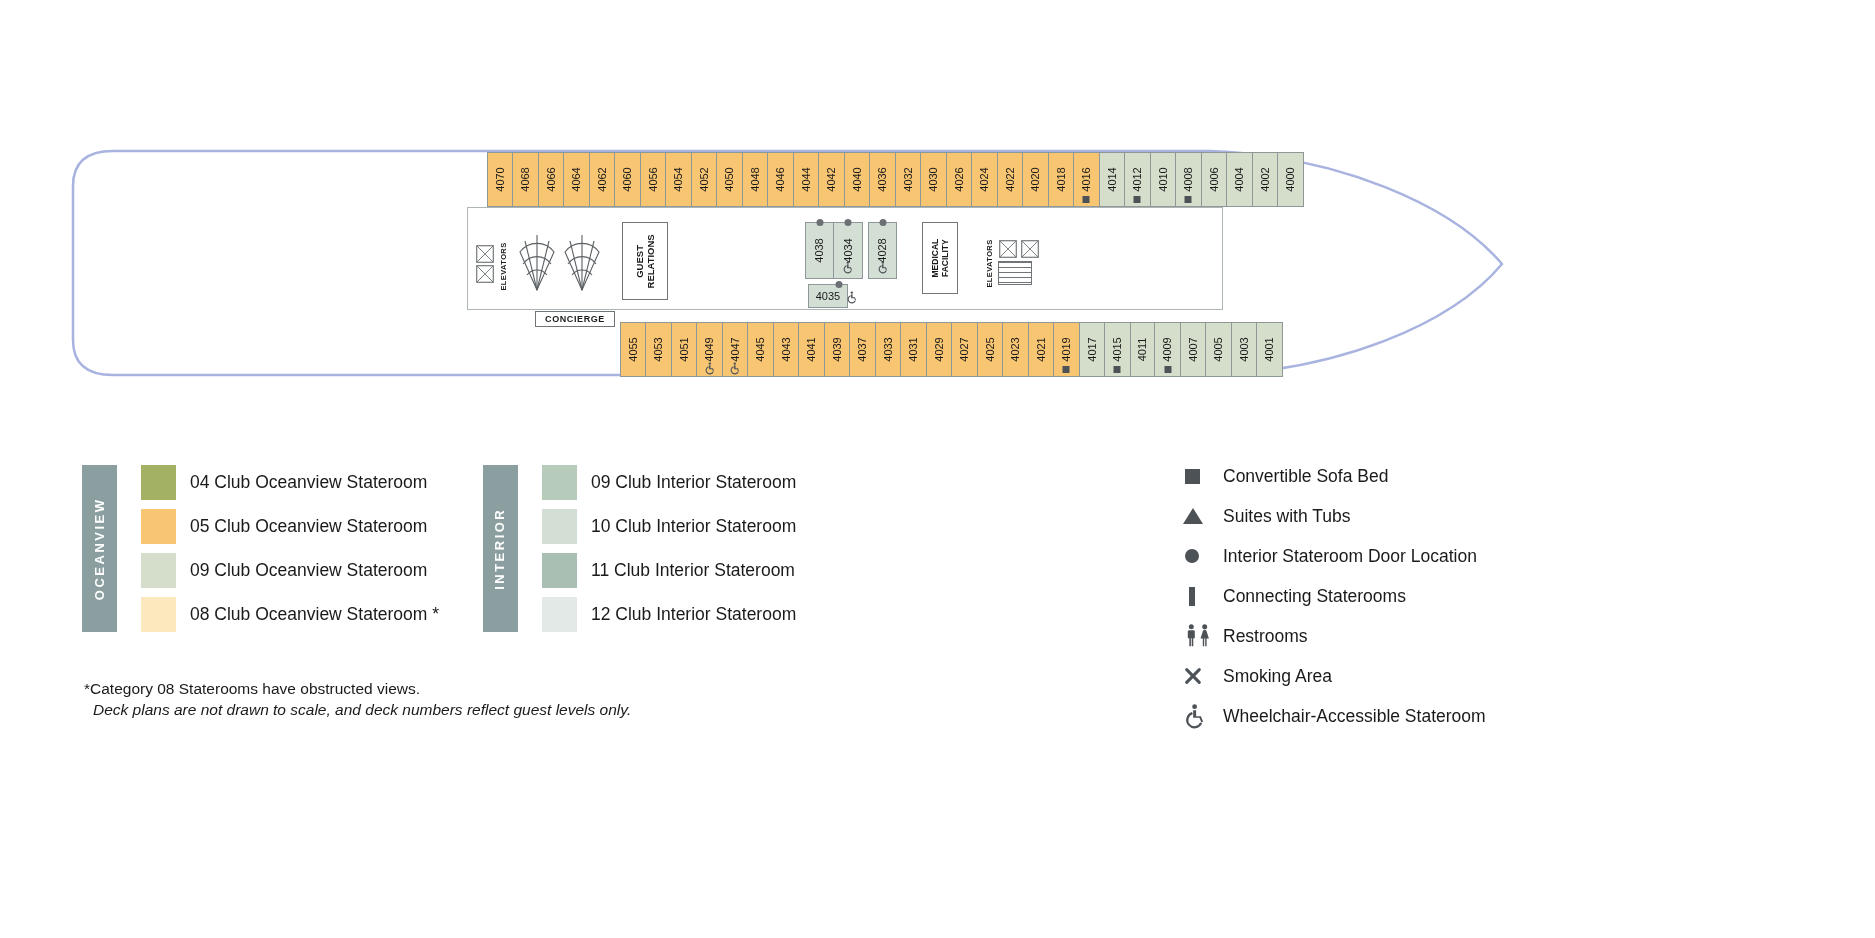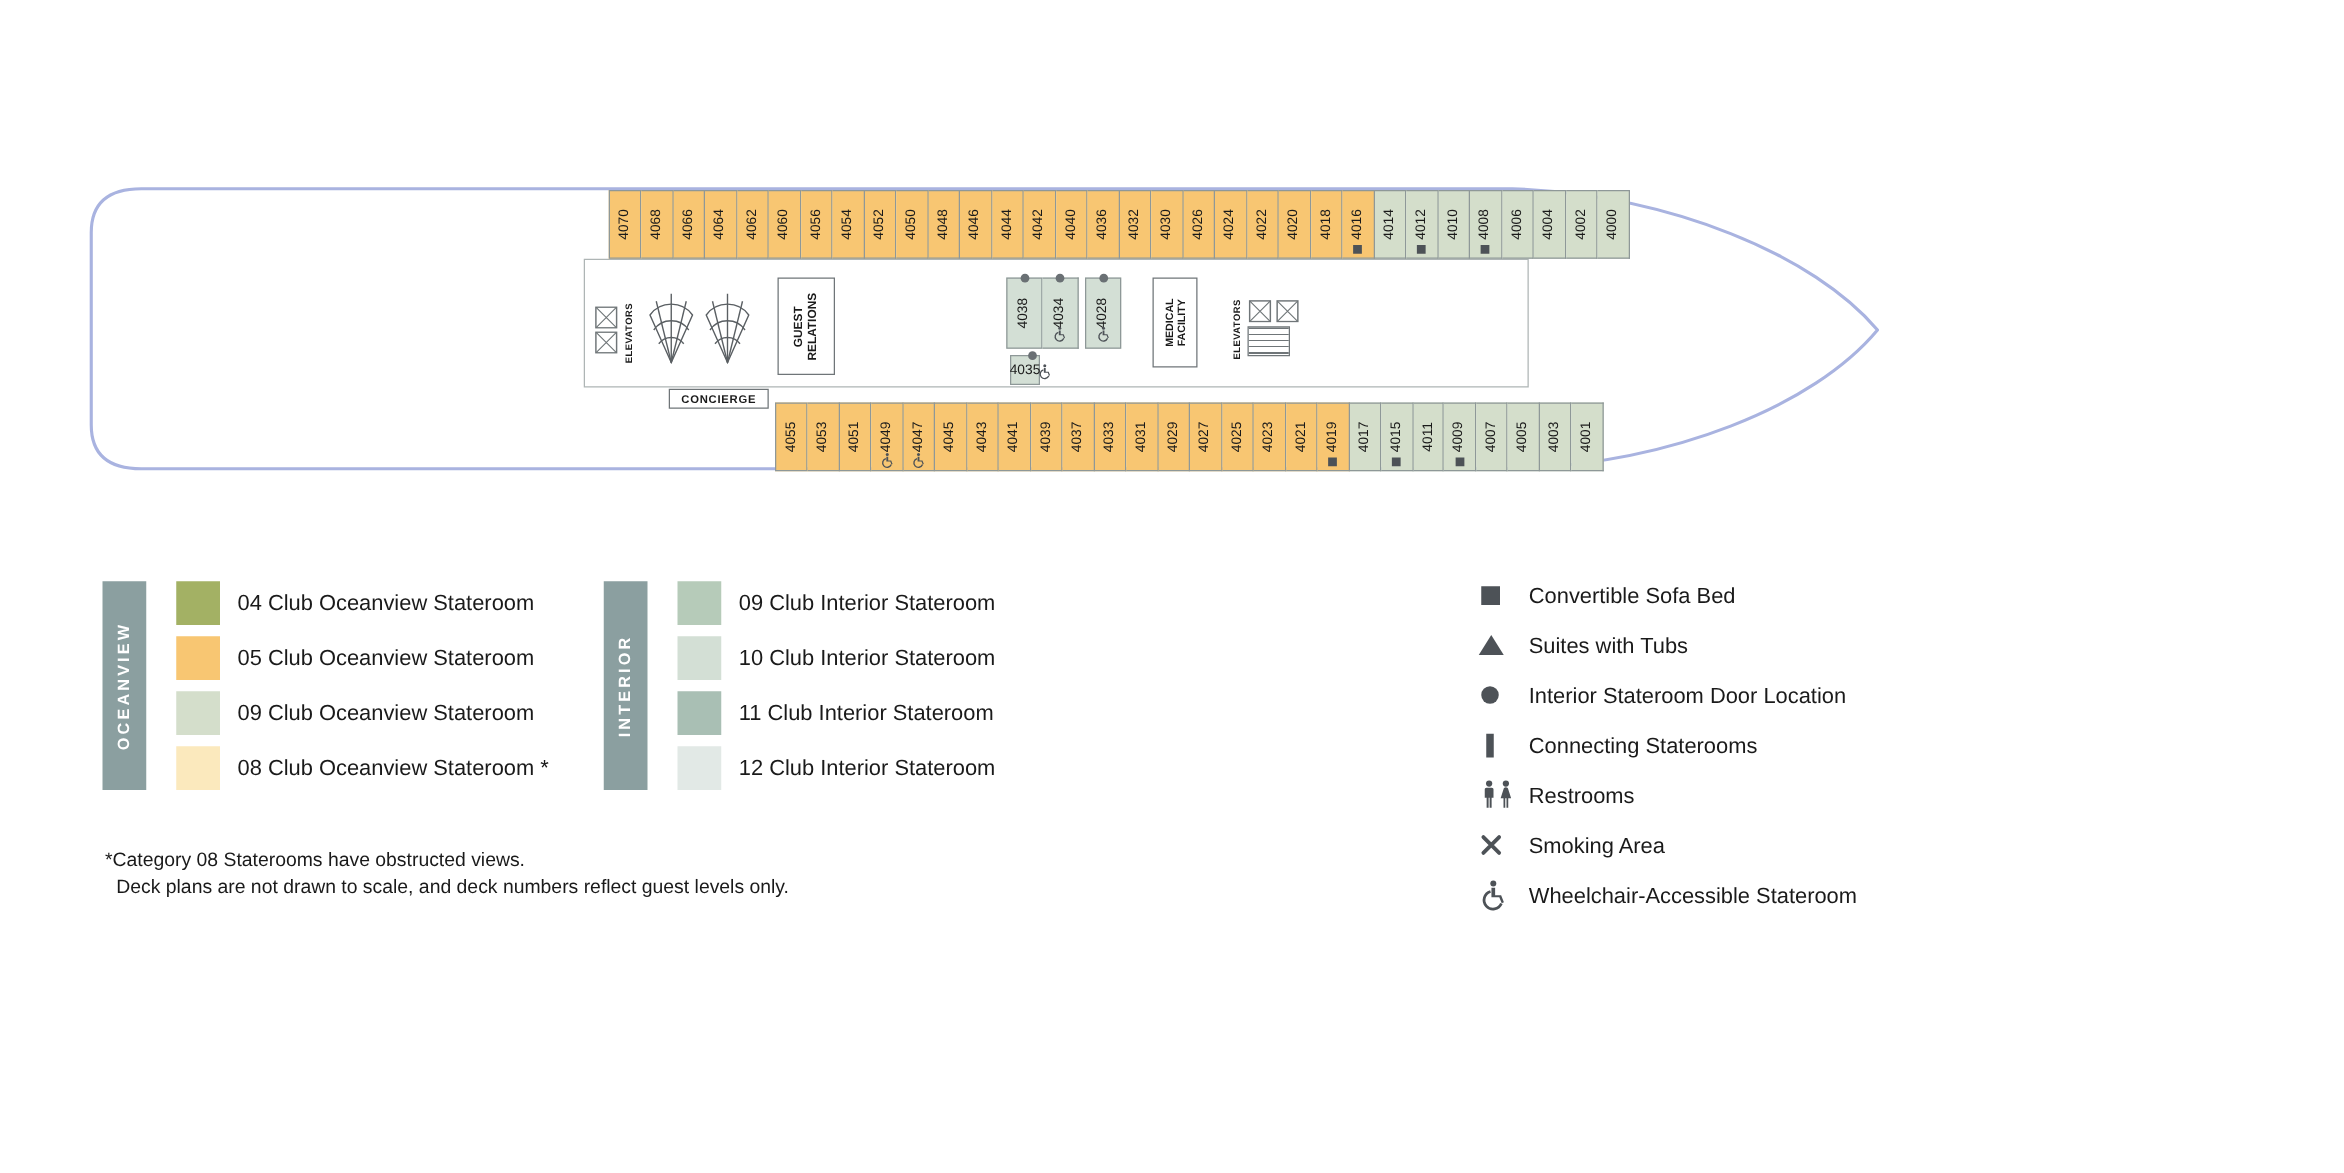--- a/index.html
+++ b/index.html
@@ -34,21 +34,21 @@
     width:7px; height:7px; border-radius:50%; }
   .wc { position:absolute; bottom:1px; left:50%; transform:translateX(-50%);
     width:12px; height:13px; }
   .wc svg { display:block; width:100%; height:100%; }
 
   .mid-rooms { position:absolute; left:740px; top:77px; height:57px; display:flex; }
   .mid-rooms .room { flex:none; width:29px; border-left:none; }
   .mid-rooms .room.gap { margin-left:5px; border-left:1px solid #8e9898; }
   .mid-rooms .wc { bottom:4px; }
 
-  .room-4035 { position:absolute; left:743px; top:139px; width:24px; height:24px;
+  .room-4035 { position:absolute; left:743px; top:139px; width:40px; height:24px;
     border:1px solid #8e9898; display:flex; align-items:center; justify-content:center; }
   .room-4035 .door { left:78%; }
   .room-4035 .wc { left:auto; right:-17px; bottom:3px; }
 
   
   .facility { position:absolute; display:flex; align-items:center; justify-content:center; }
   .vrot { transform:rotate(-90deg); font-weight:700; text-align:center; line-height:1.2; }
   .nowrap { white-space:nowrap; }
 
   .elev-left-boxes { left:410px; top:100px; flex-direction:column; gap:2px; }
@@ -95,21 +95,21 @@
   .i-tri { width:0; height:0; border-left:10px solid transparent; border-right:10px solid transparent;
     border-bottom:16px solid #4d5257; display:block; }
   .i-circle { width:14px; height:14px; border-radius:50%; display:block; margin-left:2px; }
   .i-bar { width:6px; height:19px; display:block; margin-left:6px; }
   .i-rest { width:30px; height:26px; display:block; }
   .i-x { width:18px; height:18px; display:block; margin-left:1px; }
   .i-wc { width:24px; height:27px; display:block; }
   .i-wc svg { width:100%; height:100%; display:block; }
 
   .footnotes { position:absolute; left:84px; top:679px; font-size:15.5px; line-height:1.35; }
-  .footnotes .fn2 { padding-left:9px; }
+  .footnotes .fn2 { padding-left:9px;font-style:italic; }
 </style>
 </head>
 <body>
 
 <div class="page">
 
 
   <div class="plan">
     <svg class="hull" viewBox="0 0 1440 235">
       <path id="hull-path" d="M 48 6 L 1145 6 C 1272 11, 1386 59, 1437 119 C 1386 180, 1272 226, 1145 230 L 48 230 Q 8 230, 8 195 L 8 41 Q 8 6, 48 6 Z" fill="none" stroke="#a9b3e0" stroke-width="2.5" stroke-linejoin="round"></path>

